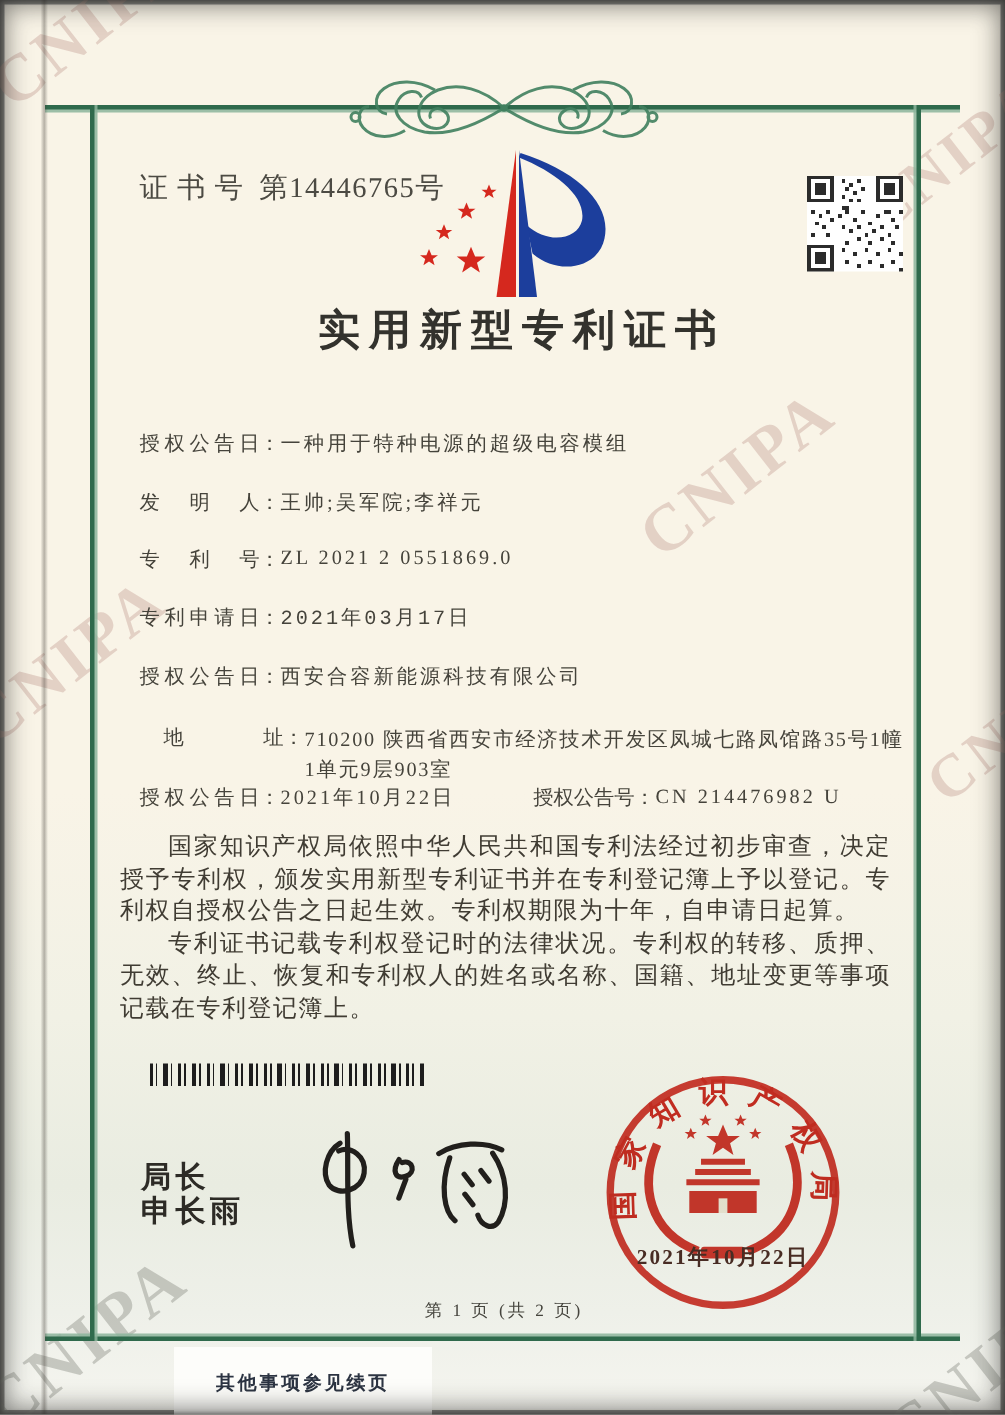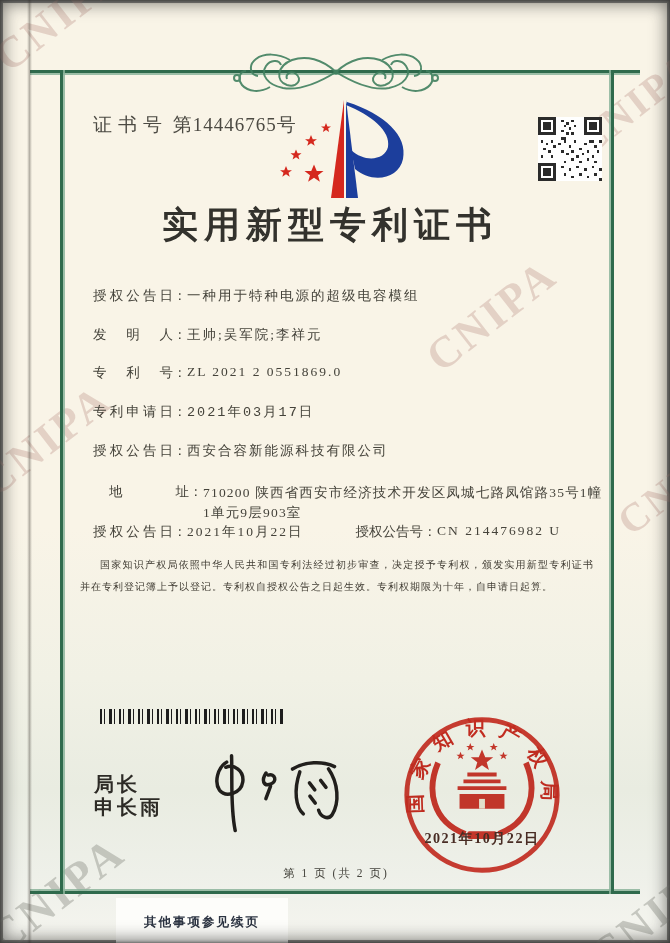--- a/index.html
+++ b/index.html
@@ -23,33 +23,33 @@
   .wm{position:absolute;z-index:1;font-weight:bold;letter-spacing:3px;
       transform:rotate(-38deg);white-space:nowrap;pointer-events:none;}
   .wm-warm{color:rgba(198,160,150,.42);}
   .wm-gray{color:rgba(148,150,142,.48);}
   
   .cert-no{position:absolute;left:93px;top:112px;font-size:19px;color:#4c4a43;z-index:3;}
   .cert-no .pfx{letter-spacing:6px;}
   .cert-no .num{letter-spacing:1px;}
   .logo{position:absolute;left:252px;top:96px;width:172px;height:108px;z-index:3;}
   .qr{position:absolute;left:538px;top:117px;width:64px;height:64px;z-index:3;}
-  .title{position:absolute;left:54px;top:201px;width:552px;text-align:center;z-index:3;
-         font-size:36px;font-weight:bold;color:#33322d;letter-spacing:6px;}
+  .title{position:absolute;left:72px;top:201px;width:552px;text-align:center;z-index:3;
+         font-size:28px;font-weight:bold;color:#33322d;letter-spacing:6px;}
   
   .row{position:absolute;left:93px;z-index:3;font-size:13.5px;color:#45433b;white-space:nowrap;}
   .f-label{display:inline-block;width:80px;text-align:justify;text-align-last:justify;vertical-align:top;}
   .f-colon{display:inline-block;width:14px;vertical-align:top;}
   .f-value{display:inline-block;letter-spacing:2px;vertical-align:top;}
   .row-addr{white-space:normal;margin-left:16px;}
   .row-addr .f-value{width:404px;line-height:20px;letter-spacing:1.2px;}
   .grant-gap{display:inline-block;width:52px;}
   
   .bodytext{position:absolute;left:80px;top:554px;width:514px;z-index:3;
-            font-size:10px;line-height:21.5px;color:#403c33;letter-spacing:1px;text-align:justify;}
+            font-size:16px;line-height:21.5px;color:#403c33;letter-spacing:1px;text-align:justify;}
   .bodytext p{margin:0;text-indent:2em;}
   
   .barcode{position:absolute;left:100px;top:709px;width:183px;height:15px;z-index:3;
            background:repeating-linear-gradient(90deg,#1d1d1d 0 2px,transparent 2px 4px,#1d1d1d 4px 5px,transparent 5px 9px,#1d1d1d 9px 12px,transparent 12px 14px,#1d1d1d 14px 15px,transparent 15px 19px);}
   .director{position:absolute;left:94px;z-index:3;font-size:20px;font-weight:bold;color:#2d2b26;letter-spacing:3px;}
   .director-title{top:771px;}
   .director-name{top:794px;}
   .signature{position:absolute;left:196px;top:750px;width:170px;height:82px;z-index:4;transform:rotate(-2deg);}
   .seal{position:absolute;left:399px;top:712px;width:166px;height:166px;z-index:5;mix-blend-mode:multiply;opacity:.95;}
   .pageinfo{position:absolute;left:60px;top:866px;width:552px;text-align:center;z-index:3;
@@ -145,20 +145,21 @@
   </div>
   <div class="row row-addr" style="top:483px;">
     <span class="f-label">地址</span><span class="f-colon">：</span><span class="f-value">710200 陕西省西安市经济技术开发区凤城七路凤馆路35号1幢1单元9层903室</span>
   </div>
   <div class="row" style="top:523px;">
     <span class="f-label">授权公告日</span><span class="f-colon">：</span><span class="f-value">2021年10月22日</span><span class="grant-gap"></span><span>授权公告号</span><span class="f-colon">：</span><span class="f-value">CN 214476982 U</span>
   </div>
 
   <div class="bodytext">
     <p>国家知识产权局依照中华人民共和国专利法经过初步审查，决定授予专利权，颁发实用新型专利证书并在专利登记簿上予以登记。专利权自授权公告之日起生效。专利权期限为十年，自申请日起算。</p>
+    <p>专利证书记载专利权登记时的法律状况。专利权的转移、质押、无效、终止、恢复和专利权人的姓名或名称、国籍、地址变更等事项记载在专利登记簿上。</p>
   </div>
 
   <div class="barcode"></div>
 
   <div class="director director-title">局长</div>
   <div class="director director-name">申长雨</div>
 
   <svg class="signature" viewBox="0 0 160 80">
     <g fill="none" stroke="#211f1c" stroke-width="3.4" stroke-linecap="round">
       <path d="M28,10 C19,15 15,29 20,37 C26,45 41,41 43,30 C45,19 35,12 27,15"></path>

